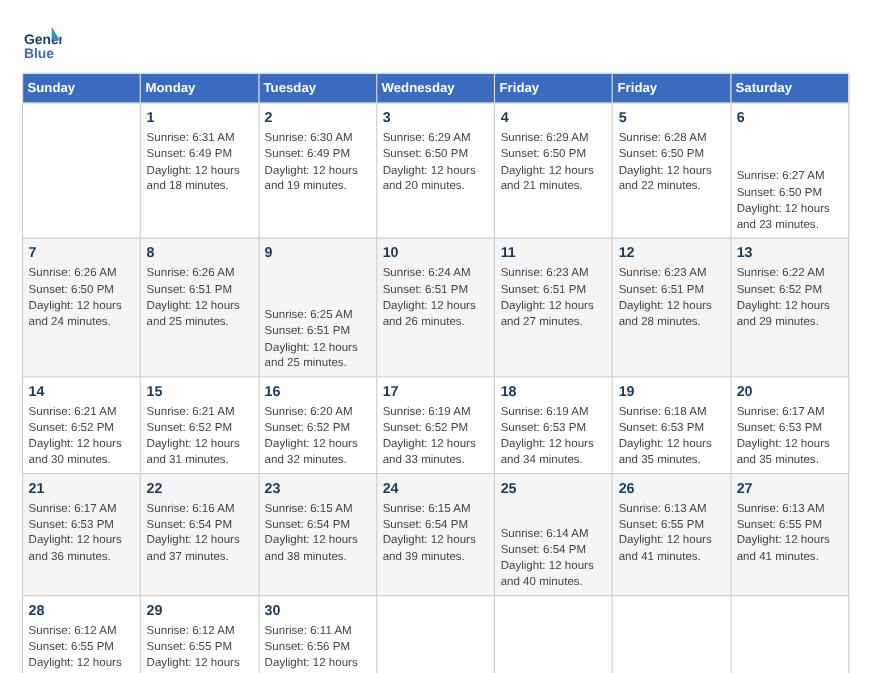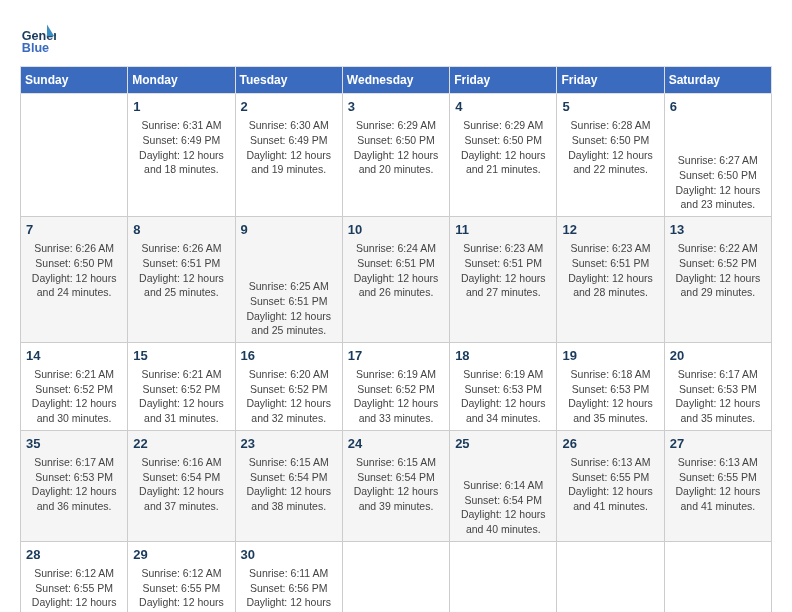--- a/index.html
+++ b/index.html
@@ -73,21 +73,20 @@
     .day-num {
       font-size: 13px;
       font-weight: bold;
       color: #1a3a5c;
       display: block;
       margin-bottom: 2px;
     }
     .day-info {
       font-size: 10.5px;
       color: #444;
-      text-align: center;
     }
   </style>
 </head>
 <body>
 
 <div class="header">
   <div class="logo">
     <svg class="logo-icon" viewBox="0 0 40 40">
       <text x="2" y="22" font-size="14" font-weight="bold" fill="#1a3a5c">General</text>
       <text x="2" y="36" font-size="14" font-weight="bold" fill="#3a6bbf">Blue</text>
@@ -259,21 +258,21 @@
         <td>
           <span class="day-num">20</span>
           <div class="day-info" style="white-space: pre-line;">Sunrise: 6:17 AM
 Sunset: 6:53 PM
 Daylight: 12 hours
 and 35 minutes.</div>
         </td>
       </tr>
       <tr>
         <td>
-          <span class="day-num">35</span>
+          <span class="day-num">21</span>
           <div class="day-info" style="white-space: pre-line;">Sunrise: 6:17 AM
 Sunset: 6:53 PM
 Daylight: 12 hours
 and 36 minutes.</div>
         </td>
         <td>
           <span class="day-num">22</span>
           <div class="day-info" style="white-space: pre-line;">Sunrise: 6:16 AM
 Sunset: 6:54 PM
 Daylight: 12 hours

